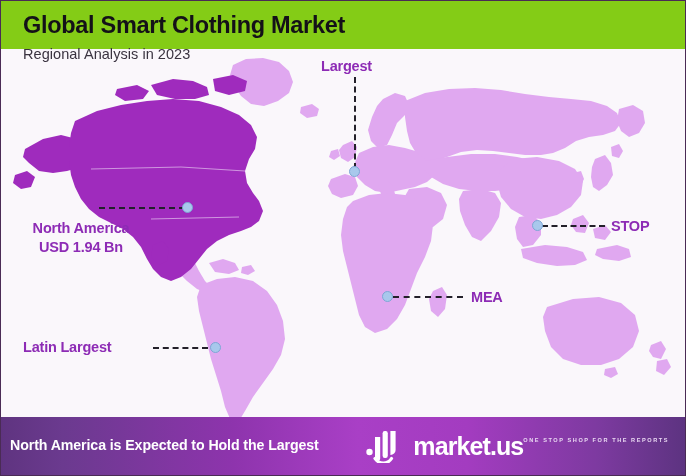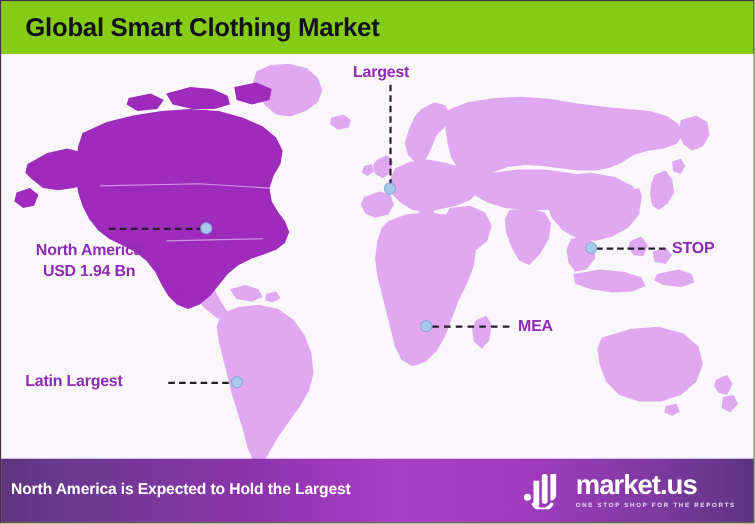--- a/index.html
+++ b/index.html
@@ -95,37 +95,38 @@
   }
   #banner-text {
     color: #ffffff; font-size: 14.2px; font-weight: 700;
     line-height: 1.38; letter-spacing: -0.1px;
   }
   #banner-text .l2 { display: block; }
 
   
   #logo { display: flex; align-items: center; gap: 9px; }
   #logo-mark { width: 40px; height: 34px; flex: 0 0 auto; }
-  #logo-text-wrap { display: flex; flex-direction: column; }
+  #logo-text-wrap { display: flex; flex-direction: row; }
   #logo-word {
     color: #ffffff; font-size: 25px; font-weight: 700;
     letter-spacing: -0.9px; line-height: 1;
   }
   #logo-tag {
     color: #e9d7f2; font-size: 5.6px; font-weight: 700;
     letter-spacing: 1.55px; margin-top: 3px; white-space: nowrap;
   }
 </style>
 </head>
 <body>
 
 <div id="infographic">
 
   <div id="header">
     <div id="title">Global Smart Clothing Market</div>
+    <div id="subtitle">Regional Analysis in 2023</div>
   </div>
 
   <div id="map-wrap">
     <svg id="world-map" viewBox="0 0 686 370" preserveAspectRatio="none" xmlns="http://www.w3.org/2000/svg">
       <rect x="0" y="0" width="686" height="370" fill="#faf7fb"></rect>
 
       <g fill="#e0a8f0">
 
         <path d="M232 16 L245 10 L262 9 L278 13 L288 22 L292 33 L288 44 L277 52 L263 57 L250 55 L240 47
                  L233 37 L229 26 Z"></path>

